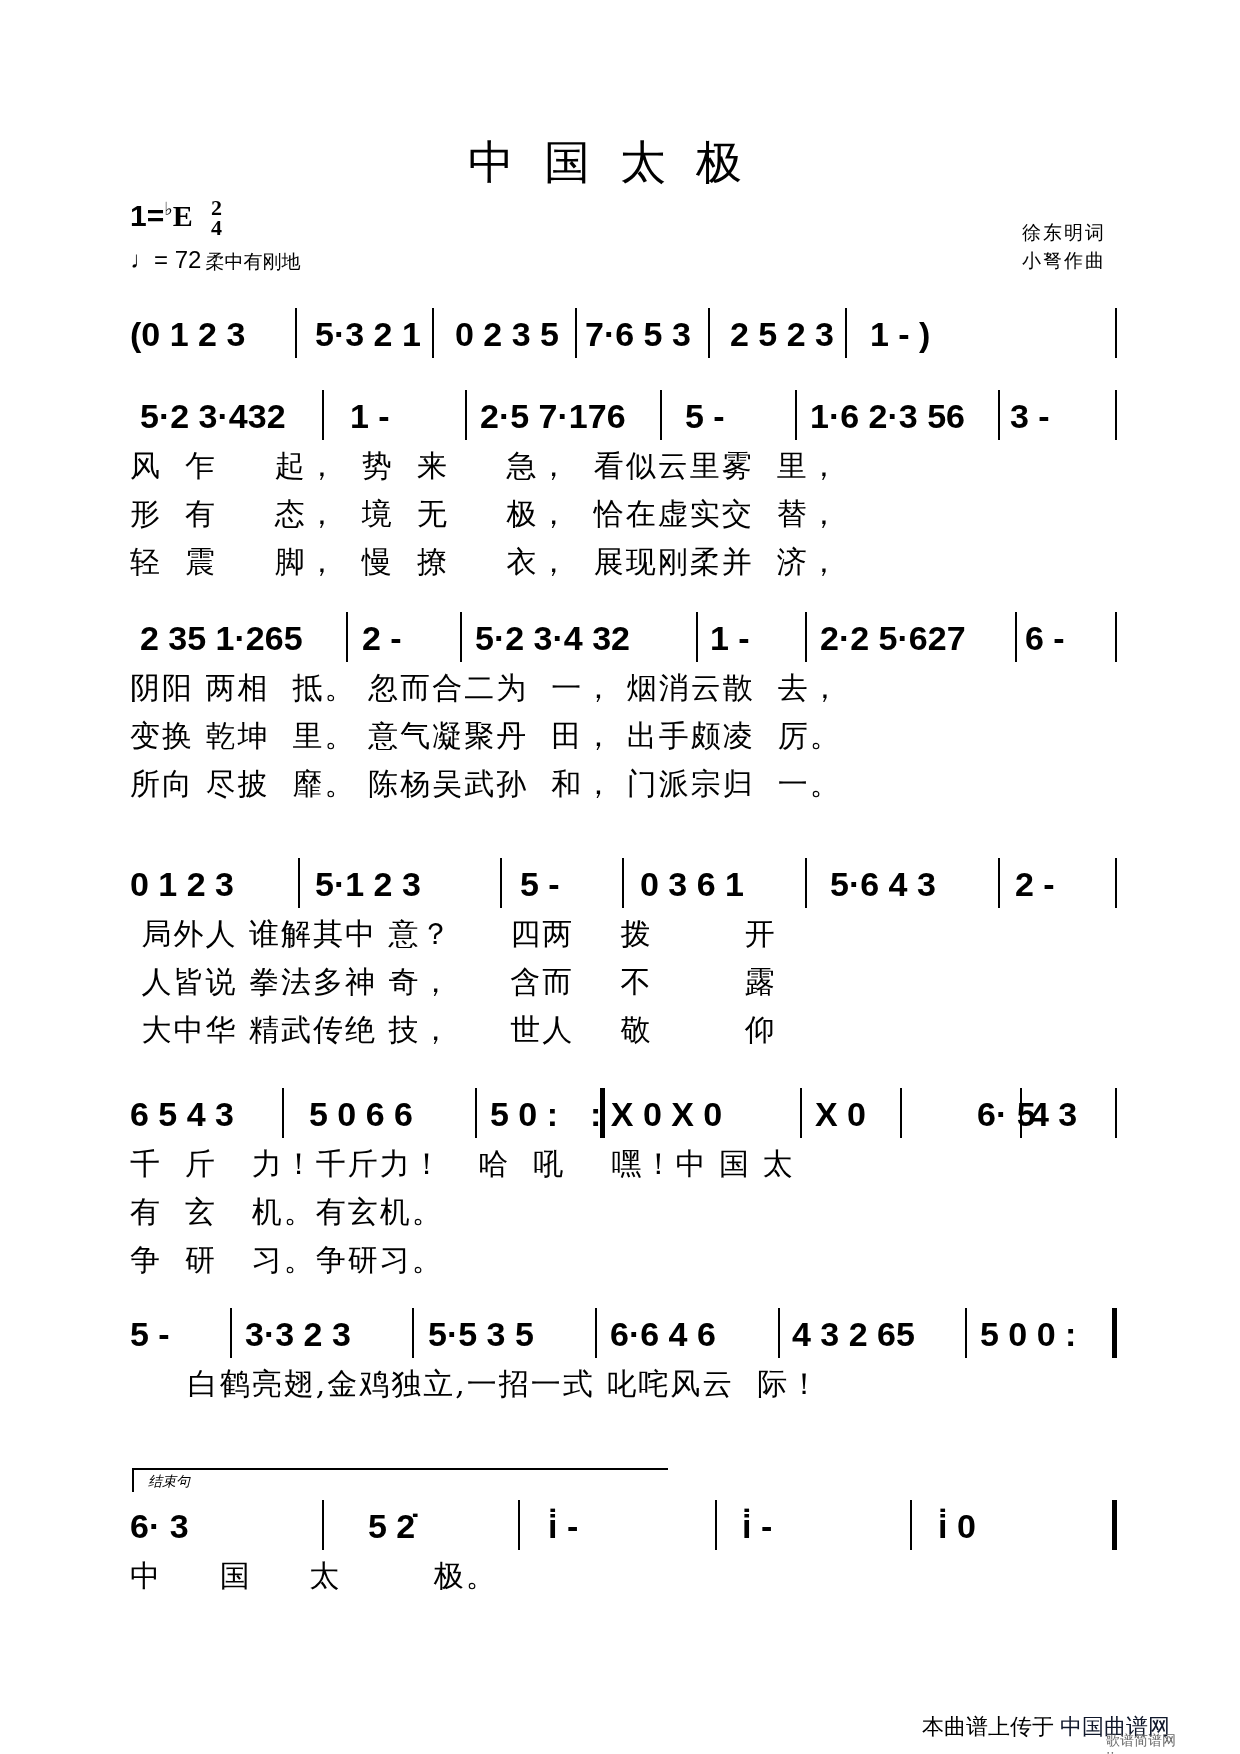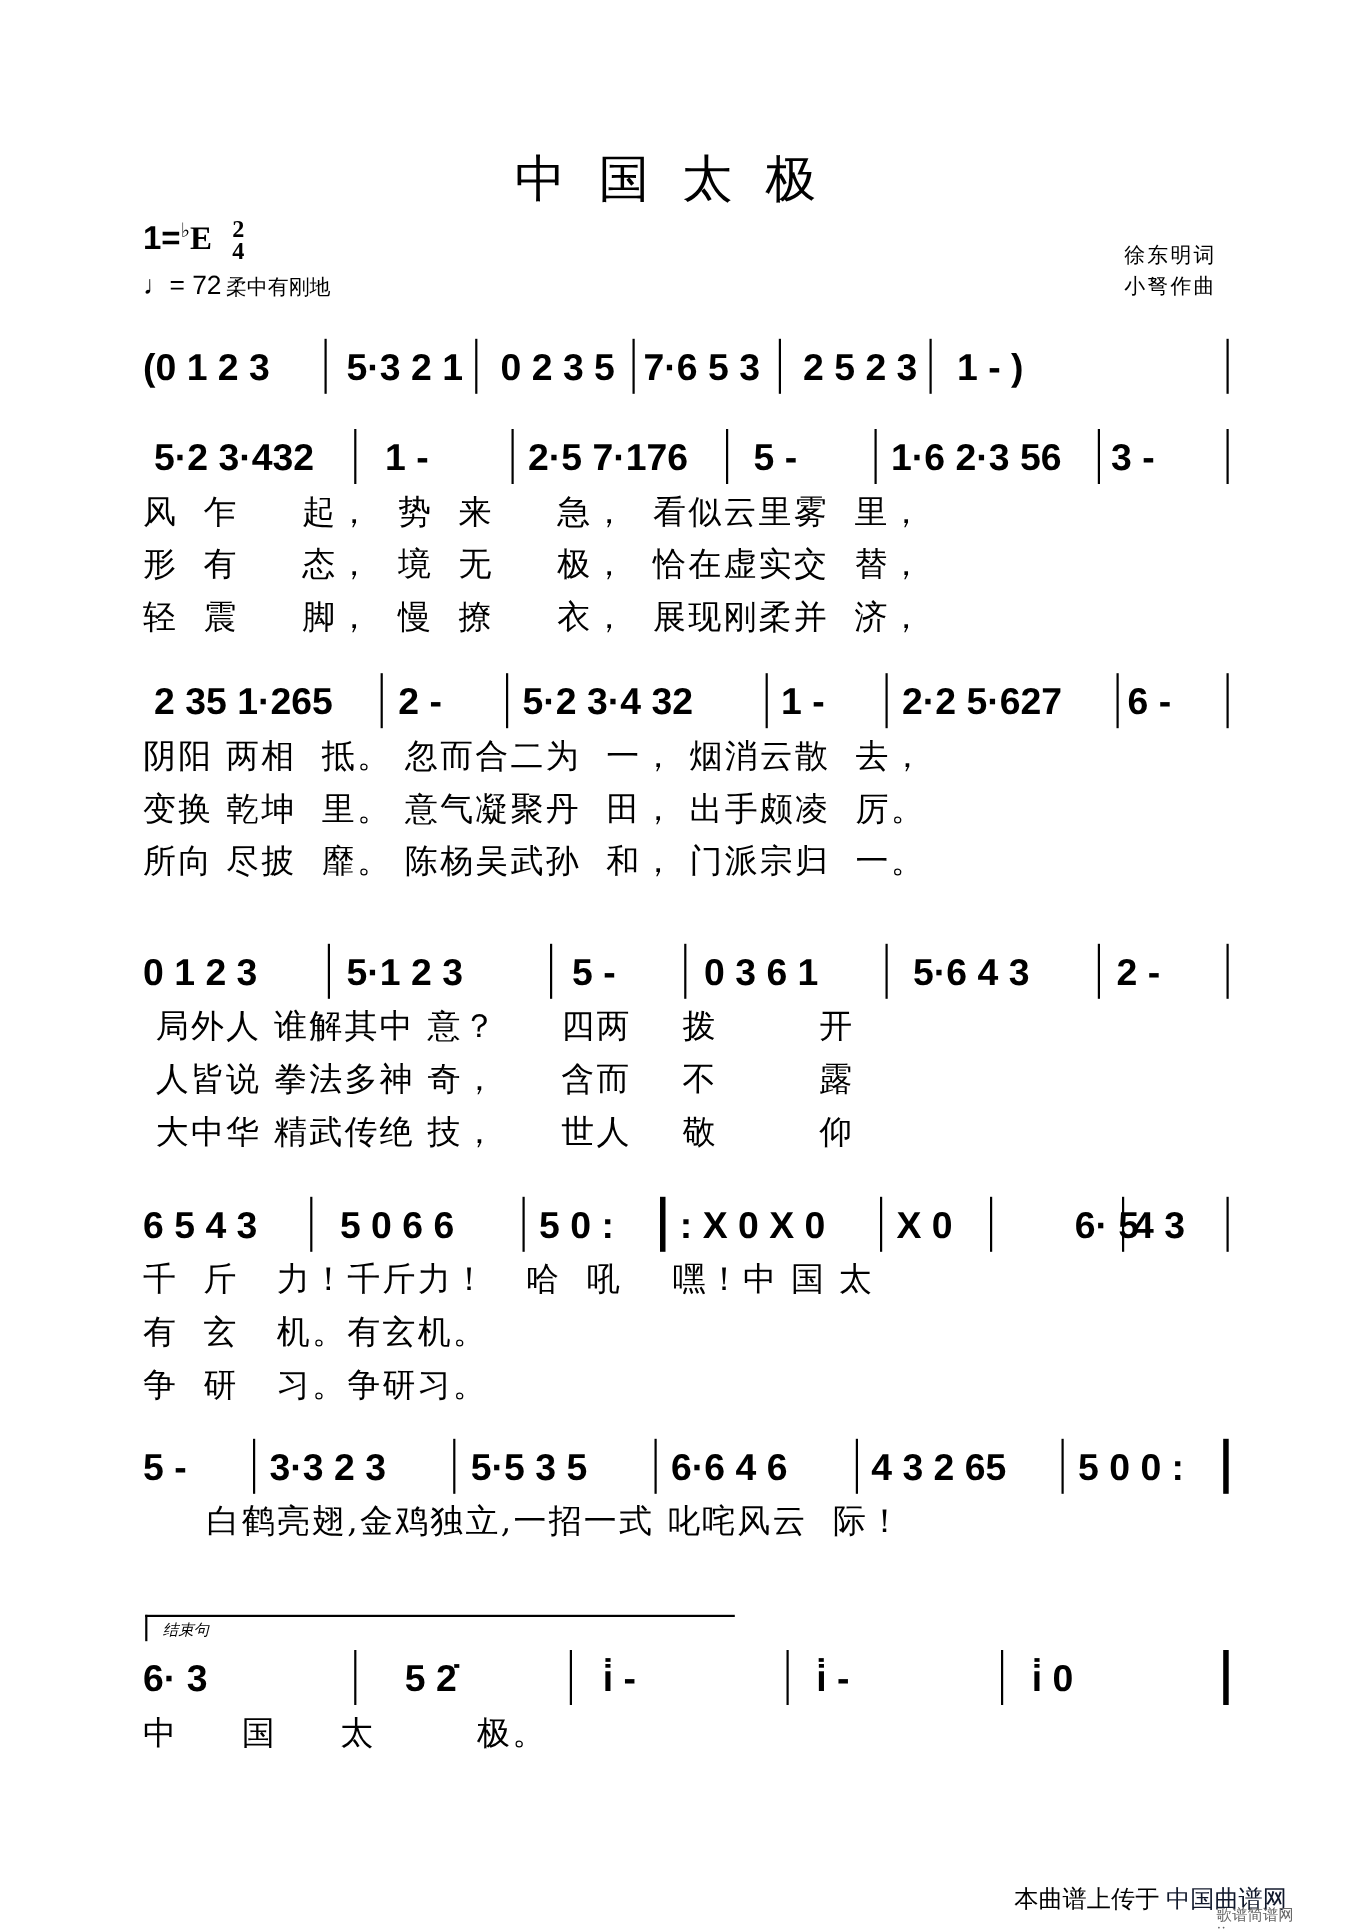--- a/index.html
+++ b/index.html
@@ -133,21 +133,21 @@
 </div>
 
 <div class="row" style="top:1088px;">
   <div class="notes">
     <div class="measure" style="left:0;">6 5 4 3</div>
     <div class="barline" style="left:152px;"></div>
     <div class="measure" style="left:179px;">5 0 6 6</div>
     <div class="barline" style="left:345px;"></div>
     <div class="measure" style="left:360px;text-align:right;">5 0 :</div>
     <div class="barline final" style="left:470px;"></div>
-    <div class="measure" style="left:488px;">: X 0 X 0</div>
+    <div class="measure" style="left:460px;">: X 0 X 0</div>
     <div class="barline" style="left:670px;"></div>
     <div class="measure" style="left:685px;">X 0</div>
     <div class="barline" style="left:770px;"></div>
     <div class="measure" style="left:820px;margin-left:27px;">6· 5</div>
     <div class="barline" style="left:890px;"></div>
     <div class="measure" style="left:900px;">4 3</div>
     <div class="barline" style="left:985px;"></div>
   </div>
   <div class="lyric">千  斤   力！千斤力！   哈  吼    嘿！中 国 太</div>
   <div class="lyric">有  玄   机。有玄机。</div>

